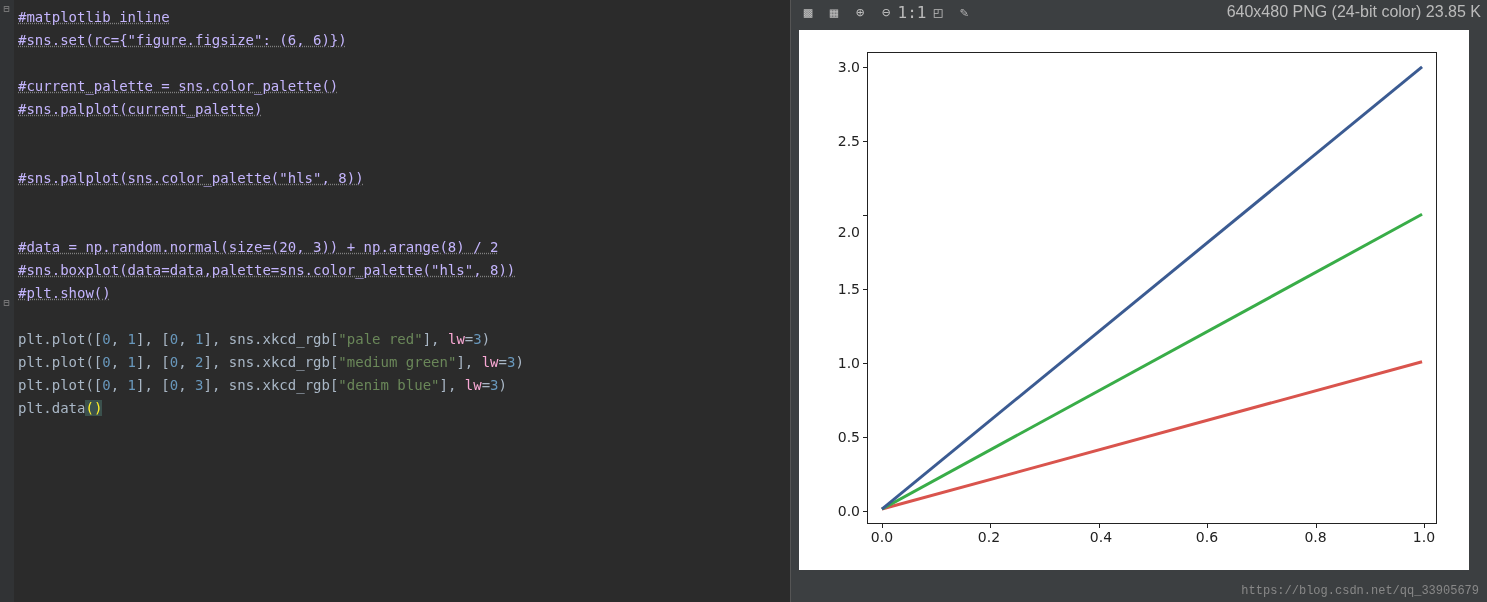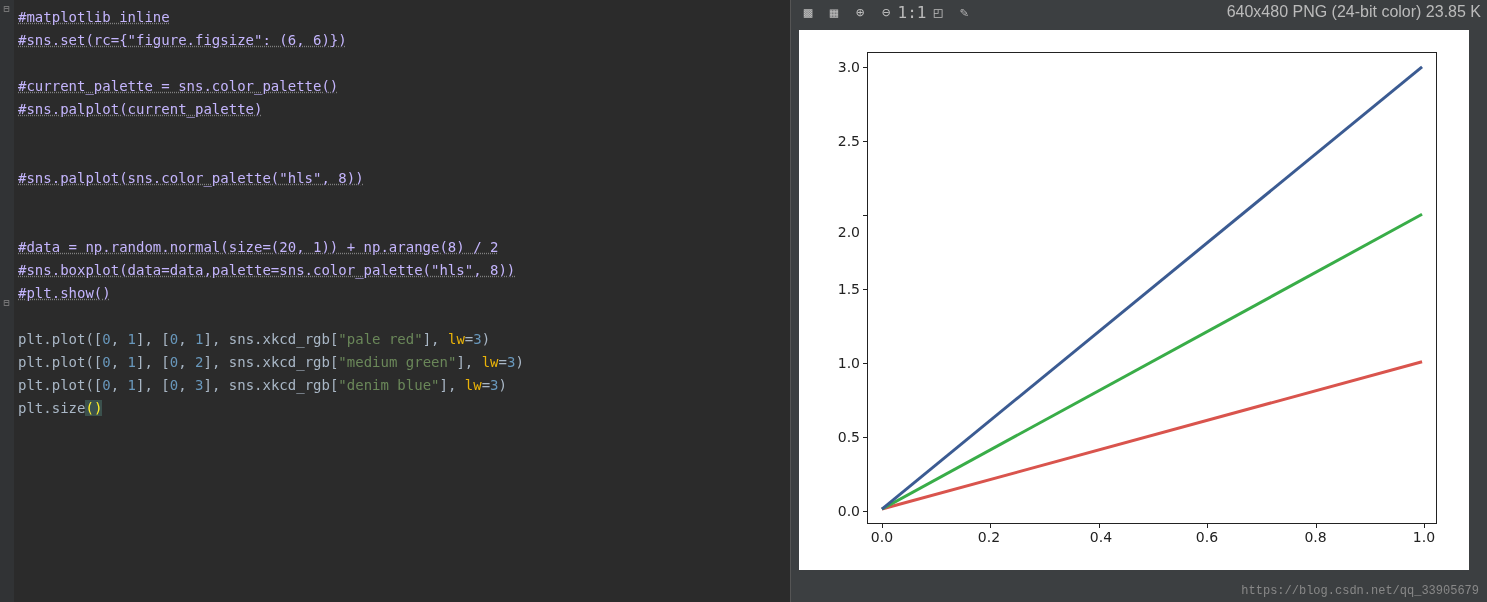--- a/index.html
+++ b/index.html
@@ -34,21 +34,21 @@
     height: 100%;
     background: #313335;
   }
   .code {
     white-space: pre;
     line-height: 23px;
     font-family: "DejaVu Sans Mono", Consolas, monospace;
   }
   .comment { color: #c4b5fd; text-decoration: underline dotted #808080; }
   .plain   { color: #a9b7c6; }
-  .kw      { color: #eab308; }
+  .kw      { color: #f9a8d4; }
   .num     { color: #6897bb; }
   .str     { color: #6a8759; }
   .hlparen { background: #3b514d; color: #ffef28; }
   .viewer-pane {
     flex: 1;
     height: 100%;
     background: #3c3f41;
     display: flex;
     flex-direction: column;
     border-left: 1px solid #555;
@@ -136,28 +136,28 @@
     <div class="code" id="code-block"><span class="comment">#matplotlib inline</span>
 <span class="comment">#sns.set(rc={"figure.figsize": (6, 6)})</span>
 <span class="plain"></span>
 <span class="comment">#current_palette = sns.color_palette()</span>
 <span class="comment">#sns.palplot(current_palette)</span>
 <span class="plain"></span>
 <span class="plain"></span>
 <span class="comment">#sns.palplot(sns.color_palette("hls", 8))</span>
 <span class="plain"></span>
 <span class="plain"></span>
-<span class="comment">#data = np.random.normal(size=(20, 1)) + np.arange(8) / 2</span>
+<span class="comment">#data = np.random.normal(size=(20, 3)) + np.arange(8) / 2</span>
 <span class="comment">#sns.boxplot(data=data,palette=sns.color_palette("hls", 8))</span>
 <span class="comment">#plt.show()</span>
 <span class="plain"></span>
 <span class="plain">plt.plot(</span><span class="plain">[<span class="num">0</span>, <span class="num">1</span>], [<span class="num">0</span>, <span class="num">1</span>]</span><span class="plain">, sns.xkcd_rgb[</span><span class="str">"pale red"</span><span class="plain">], </span><span class="kw">lw</span><span class="plain">=</span><span class="num">3</span><span class="plain">)</span>
 <span class="plain">plt.plot(</span><span class="plain">[<span class="num">0</span>, <span class="num">1</span>], [<span class="num">0</span>, <span class="num">2</span>]</span><span class="plain">, sns.xkcd_rgb[</span><span class="str">"medium green"</span><span class="plain">], </span><span class="kw">lw</span><span class="plain">=</span><span class="num">3</span><span class="plain">)</span>
 <span class="plain">plt.plot(</span><span class="plain">[<span class="num">0</span>, <span class="num">1</span>], [<span class="num">0</span>, <span class="num">3</span>]</span><span class="plain">, sns.xkcd_rgb[</span><span class="str">"denim blue"</span><span class="plain">], </span><span class="kw">lw</span><span class="plain">=</span><span class="num">3</span><span class="plain">)</span>
-<span class="plain">plt.size</span><span class="hlparen">(</span><span class="hlparen">)</span>
+<span class="plain">plt.data</span><span class="hlparen">(</span><span class="hlparen">)</span>
 </div>
   </div>
 
   <div class="viewer-pane">
     <div class="viewer-toolbar">
       <span class="tb-icon">▩</span>
       <span class="tb-icon">▦</span>
       <span class="tb-icon">⊕</span>
       <span class="tb-icon">⊖</span>
       <span class="tb-icon" style="font-size:16px;">1:1</span>

